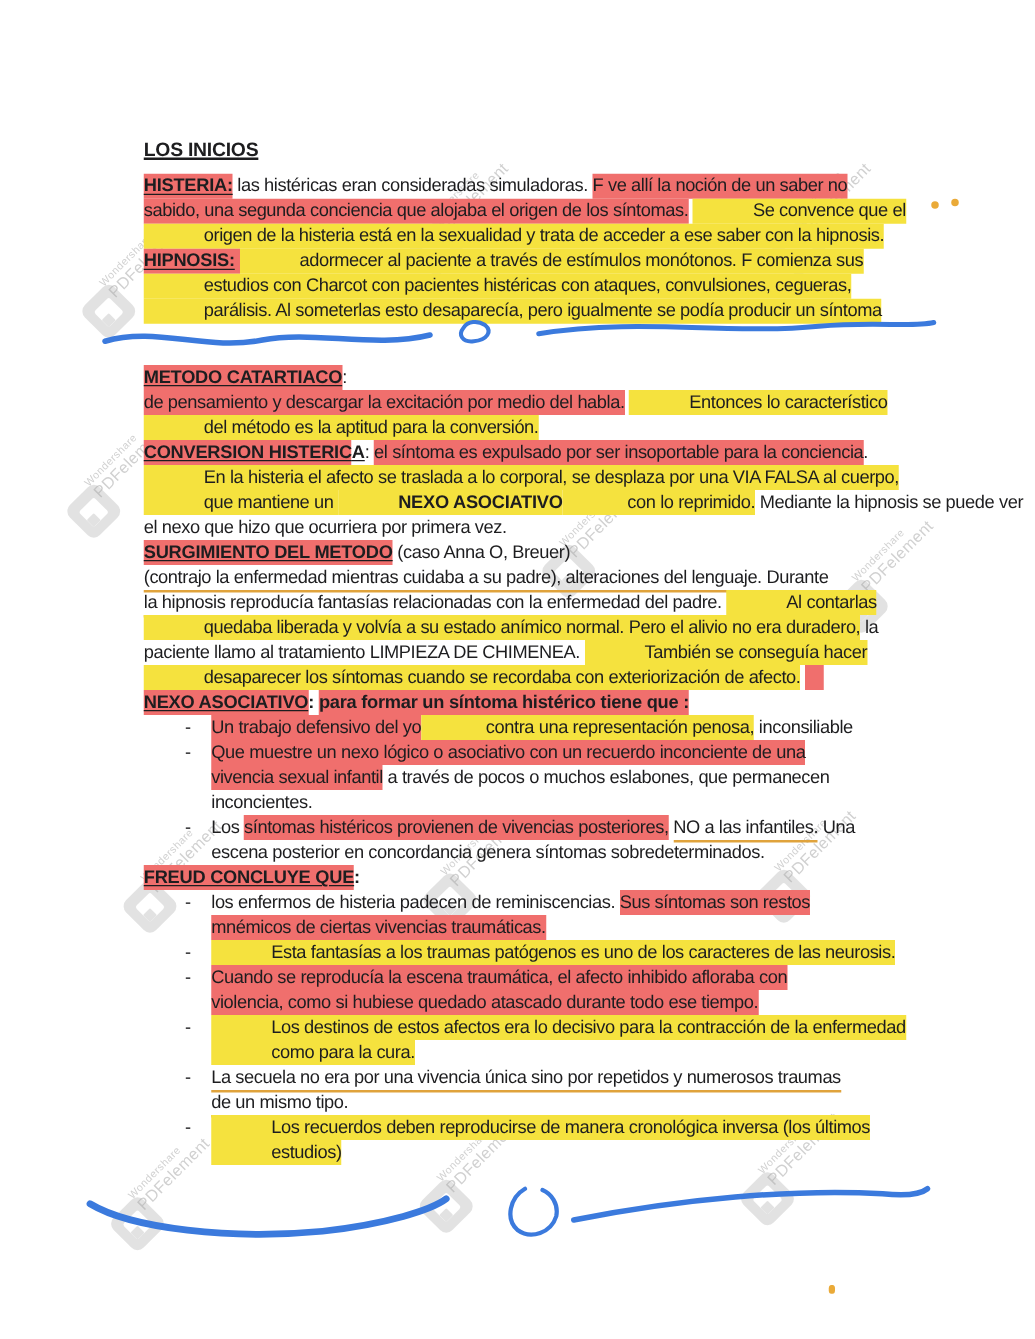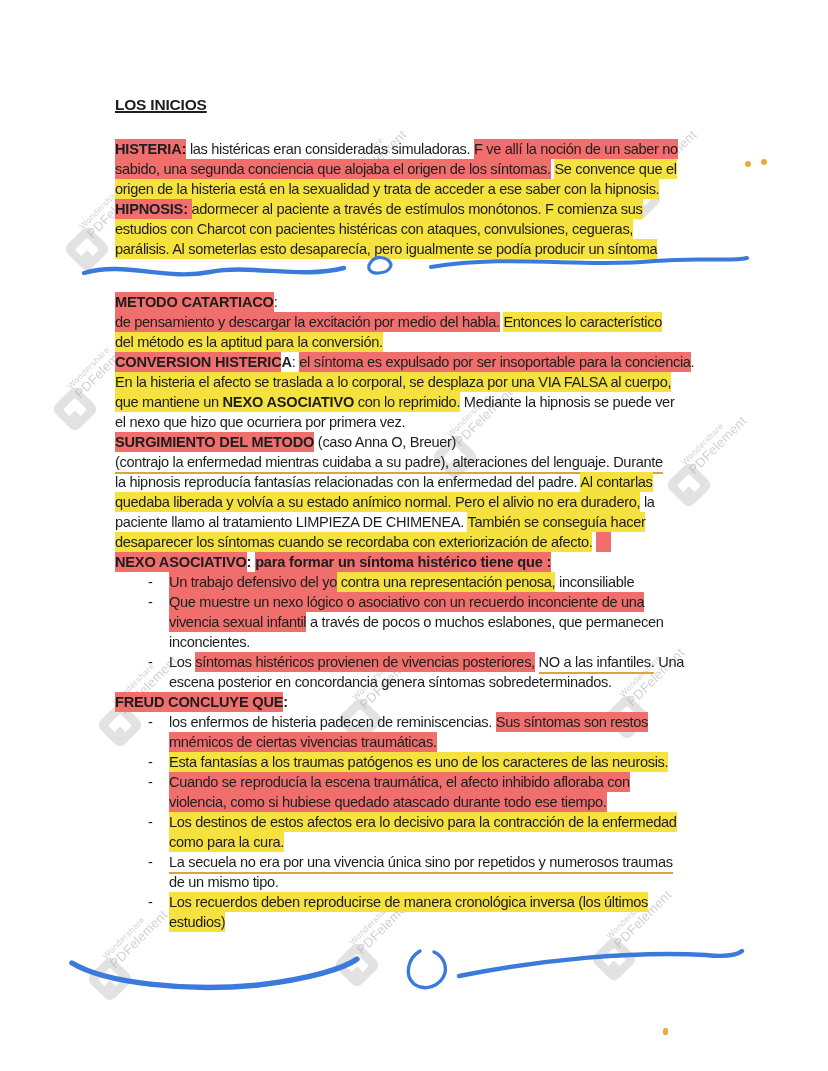--- a/index.html
+++ b/index.html
@@ -22,36 +22,36 @@
   .wm-logo::before{content:'';position:absolute;left:18px;top:18px;width:8px;height:8px;background:#bcbcbc;border-radius:1px;z-index:2;}
   .wm-text{
     position:absolute;left:24px;top:-14px;
     transform:rotate(-45deg);transform-origin:0 100%;
     color:#ababab;opacity:.55;line-height:1.05;white-space:nowrap;
   }
   .wm-brand{font-size:8.5px;letter-spacing:.4px;}
   .wm-product{font-size:13px;letter-spacing:.3px;}
   
   .doc-title{
-    position:absolute;left:115px;top:96px;
+    position:absolute;left:115px;top:112px;
     font-size:15.5px;font-weight:700;letter-spacing:-.2px;
     text-decoration:underline;text-decoration-thickness:1.5px;
   }
   .para{position:absolute;left:115px;width:640px;}
   #para1{top:139px;}
   #main{top:292px;}
   .line{height:20px;line-height:20px;font-size:14.6px;letter-spacing:-.33px;white-space:pre;}
   .line .dash{display:inline-block;width:21px;}
   .bullet{padding-left:33px;}
   .cont{padding-left:54px;}
   .seg{padding:2px 0;}
   .hr{background:var(--hl-red,#f06f6d);}
-  .hy{background:var(--hl-yellow,#f5e23e);}
+  .hy{background:var(--hl-yellow,#f5e23e);padding-left:48px;}
   .bold{font-weight:700;letter-spacing:-.2px;}
-  .uk{text-decoration-thickness:1.4px;text-underline-offset:2px;}
+  .uk{text-decoration:underline;text-decoration-thickness:1.4px;text-underline-offset:2px;}
   .uo{border-bottom:2px solid var(--ul-orange,#e0a33c);}
   
   .pen-svg{position:absolute;left:0;top:0;pointer-events:none;}
   .dot{position:absolute;border-radius:50%;background:var(--dot-orange,#eaaa38);}
   .dot.a{left:745px;top:161px;width:6px;height:6px;}
   .dot.b{left:761px;top:159px;width:6px;height:6px;}
   .dot.c{left:663px;top:1028px;width:5px;height:7px;border-radius:40%;}
 </style>
 </head>
 <body>

